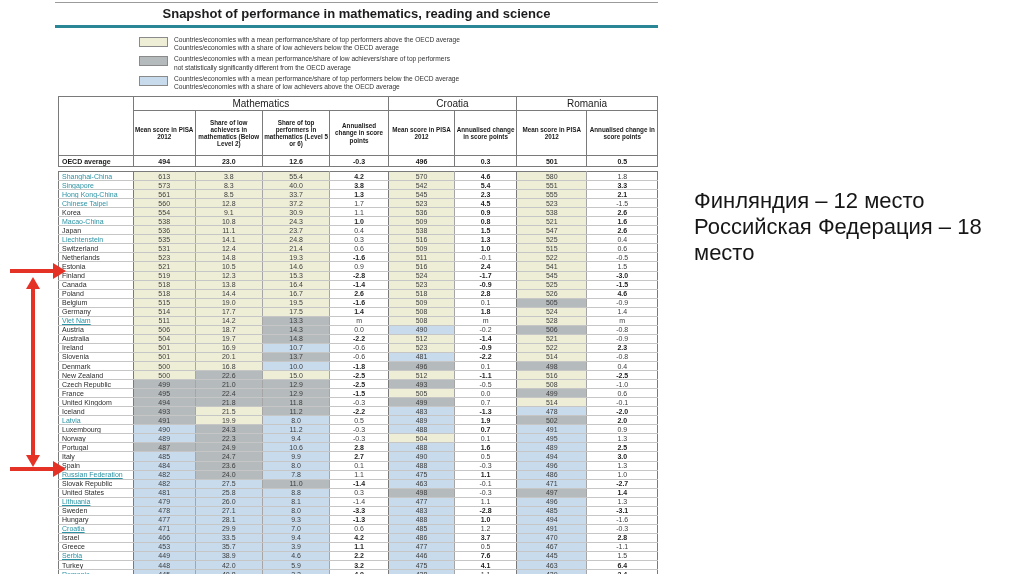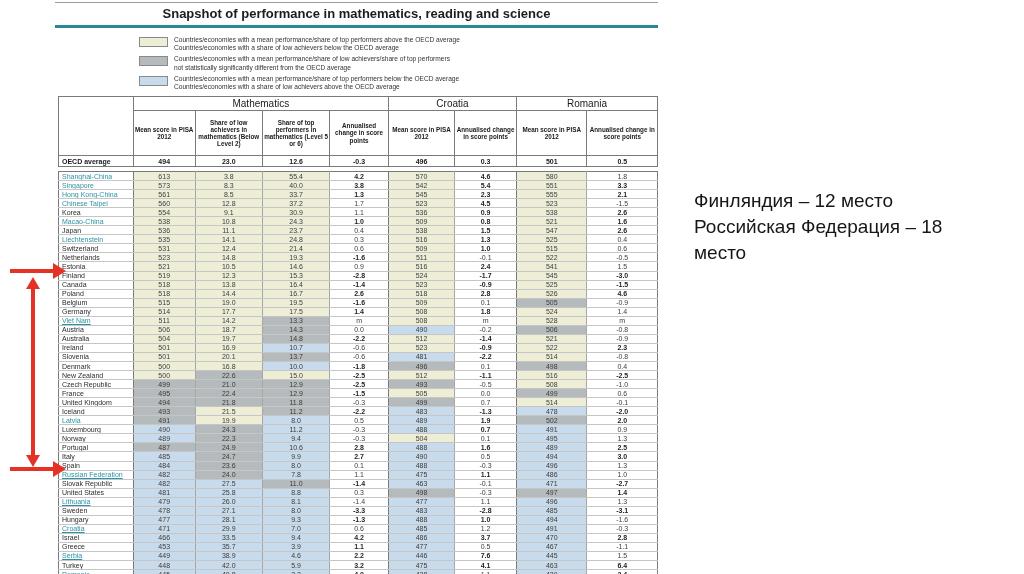--- a/index.html
+++ b/index.html
@@ -42,21 +42,21 @@
   .body-table td{height:8.05px;font-size:7px;color:#3c3c3c;text-align:center;
                  border-right:1px solid var(--bmid);border-bottom:1px solid var(--blight);}
   .body-table td.country{text-align:left;padding-left:3px;color:#2b2b2b;
                  border-right:1px solid var(--bdark);}
   .body-table td.partner{color:var(--link);text-decoration:underline;}
   .body-table td.gsep{border-right:1px solid var(--bdark);}
   td.f-c{background:var(--cream);} td.f-g{background:var(--gray);} td.f-b{background:var(--blue);}
   td.bd{font-weight:bold;color:#1f1f1f;}
 
   .annotation{position:absolute;left:694px;top:188px;width:300px;
-              font-size:19px;line-height:26px;color:#161616;}
+              font-size:22px;line-height:26px;color:#161616;}
 
   .arrow{position:absolute;}
   .h-line{height:4px;background:var(--red);}
   .h-head{width:0;height:0;border-top:8px solid transparent;border-bottom:8px solid transparent;
           border-left:13px solid var(--red);}
   .v-line{width:4px;background:var(--red);}
   .v-head-up{width:0;height:0;border-left:7px solid transparent;border-right:7px solid transparent;
           border-bottom:12px solid var(--red);}
   .v-head-down{width:0;height:0;border-left:7px solid transparent;border-right:7px solid transparent;
           border-top:12px solid var(--red);}

